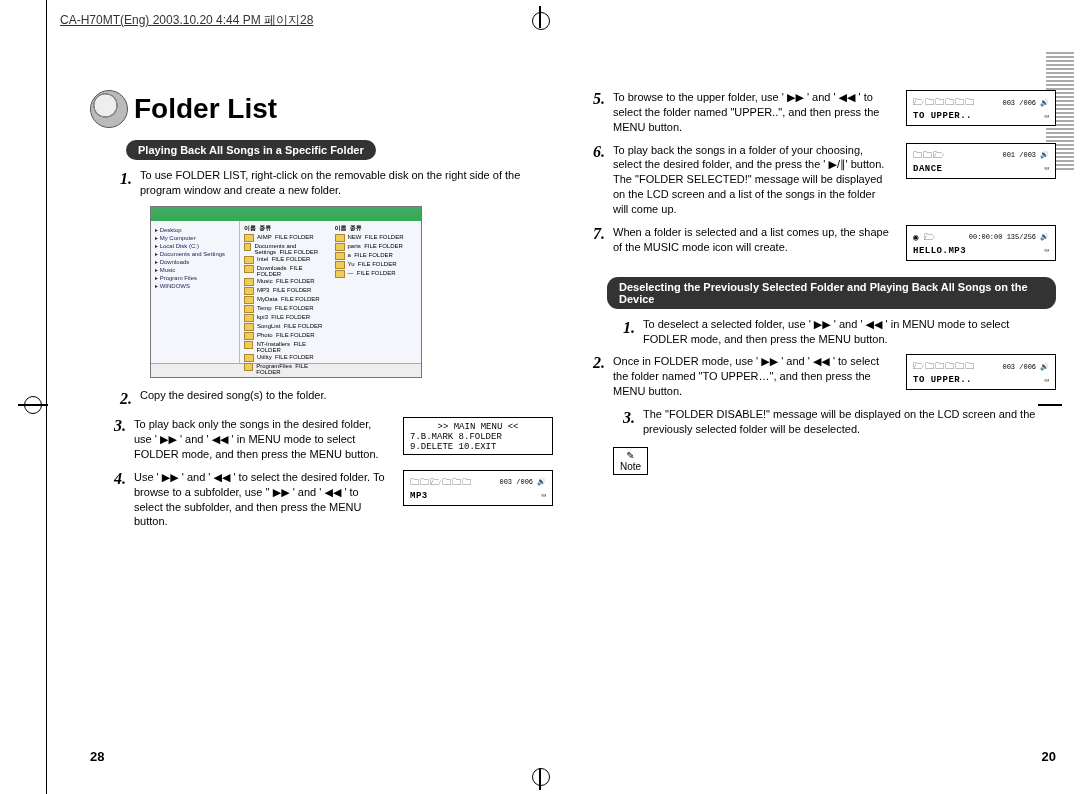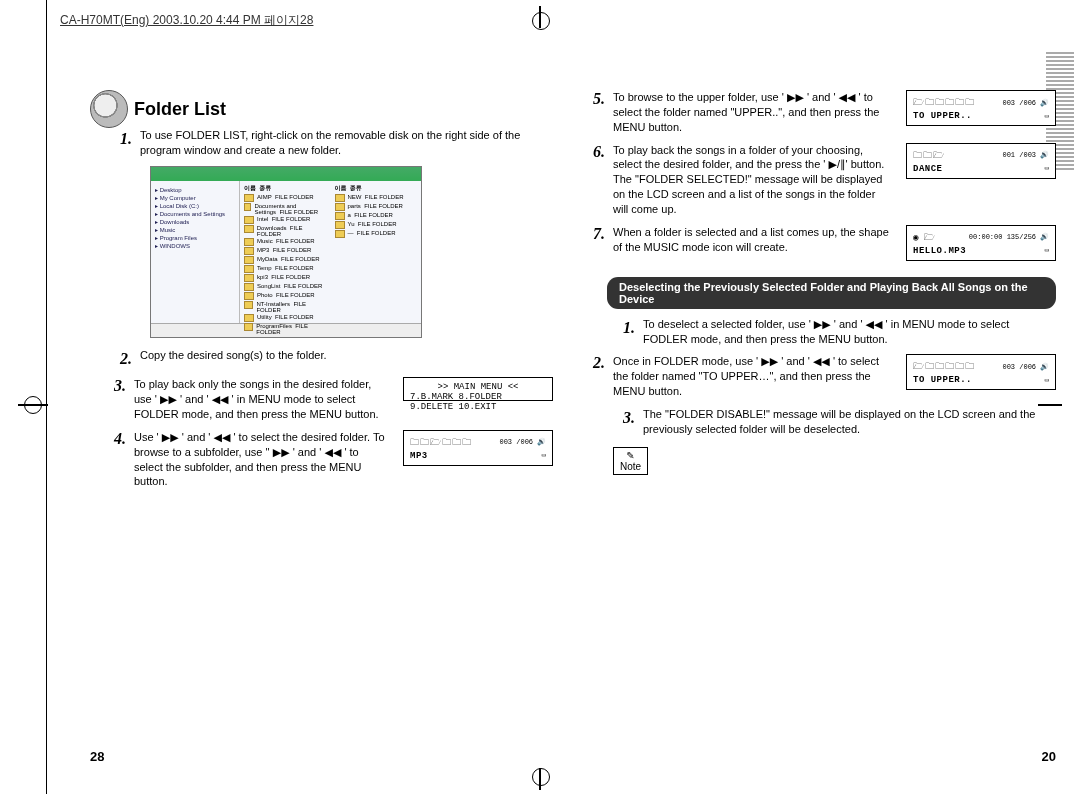--- a/index.html
+++ b/index.html
@@ -26,21 +26,21 @@
   .barcode { position:absolute; top:50px; right:6px; width:28px; height:120px;
     background: repeating-linear-gradient(0deg, #aaa 0 2px, #fff 2px 4px);}
 
   .pages { position:absolute; top:90px; left:90px; right:24px; bottom:30px; display:flex; gap:40px;}
   .page { flex:1; position:relative; }
   .page-number-left { position:absolute; left:0; bottom:0; font-weight:bold; font-size:13px;}
   .page-number-right { position:absolute; right:0; bottom:0; font-weight:bold; font-size:13px;}
 
   .title-row { display:flex; align-items:center; gap:6px; }
   .disc-icon { width:36px; height:36px; border-radius:50%; background: radial-gradient(circle at 40% 40%, #eee 0 35%, #888 36% 40%, #bbb 41% 100%); border:1px solid #555;}
-  h1 { font-size:18px; font-weight:bold; margin:0; }
+  h1 { font-size:28px; font-weight:bold; margin:0; }
 
   .pill { display:inline-block; background:#333; color:#fff; font-size:11px; font-weight:bold; padding:4px 12px; border-radius:11px; margin:12px 0 8px 36px;}
   .pill-wide { margin-left:14px; }
 
   ol.steps { list-style:none; padding:0; margin:0 0 0 24px; }
   ol.steps > li { display:flex; gap:8px; font-size:11px; line-height:1.35; margin-bottom:8px; align-items:flex-start;}
   ol.steps .num { font-size:16px; font-weight:bold; font-style:italic; font-family:Georgia,serif; min-width:18px; text-align:right;}
   ol.steps .num::after { content:"."; }
   ol.steps .txt { flex:1; }
 
@@ -55,21 +55,21 @@
   .screenshot-box .filecol .folder-ic { width:8px; height:6px; background:#ec5; border:1px solid #a83; margin-right:3px;}
   .screenshot-box .status { height:14px; border-top:1px solid #aaa; background:#eee;}
 
   .step-with-lcd { display:flex; gap:16px; align-items:flex-start; margin-bottom:8px;}
   .step-with-lcd .txt-block { flex:1; font-size:11px; line-height:1.35;}
   .lcd { width:150px; border:1px solid #000; font-family: "Courier New", monospace; font-size:9px; padding:4px 6px; background:#fff; box-sizing:border-box;}
   .lcd .l1, .lcd .l2 { display:flex; justify-content:space-between; align-items:center;}
   .lcd .main { font-weight:bold; letter-spacing:0.5px;}
   .lcd .small { font-size:7px; line-height:1;}
   .lcd .folders { letter-spacing:1px;}
-  .lcd-tall { height:24px;}
+  .lcd-tall { height:38px;}
   .note-row { display:flex; gap:10px; align-items:flex-start; margin:10px 0 0 20px; font-size:11px;}
   .note-box { border:1px solid #000; padding:2px 6px; font-size:10px; text-align:center;}
   .note-box .ic { font-size:10px;}
 
   .right-steps { margin-left:0;}
   .right-steps > li { align-items:flex-start;}
 </style>
 </head>
 <body>
 
@@ -92,20 +92,21 @@
   </div>
 <div class="barcode"></div>
 
 <div class="pages">
 
   <div class="page">
     <div class="title-row">
       <div class="disc-icon"></div>
       <h1>Folder List</h1>
     </div>
+    <div class="pill">Playing Back All Songs in a Specific Folder</div>
 
     <ol class="steps">
       <li>
           <span class="num">1</span>
         <span class="txt">To use FOLDER LIST, right-click on the removable disk on the right side of the program window and create a new folder.</span>
         </li>
     </ol>
 
     <div class="screenshot-box">
       <div class="titlebar"></div>

